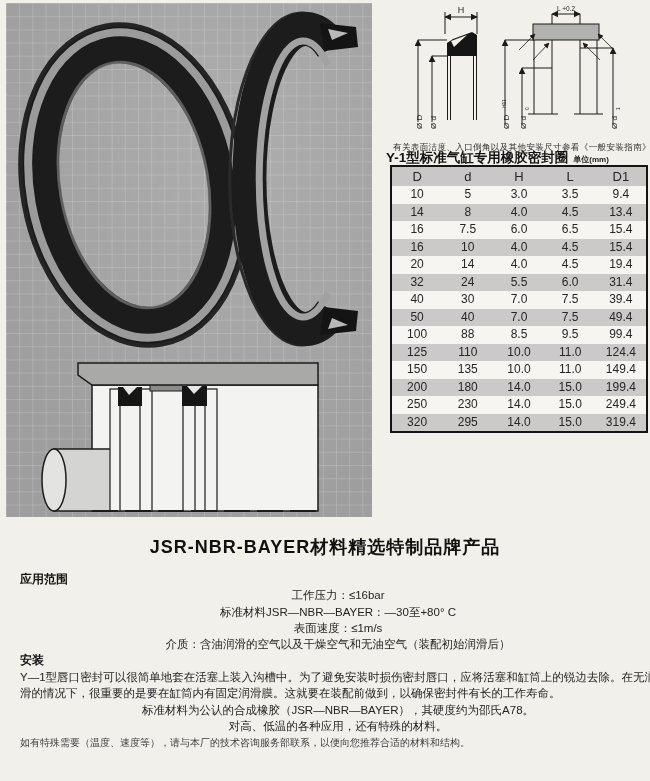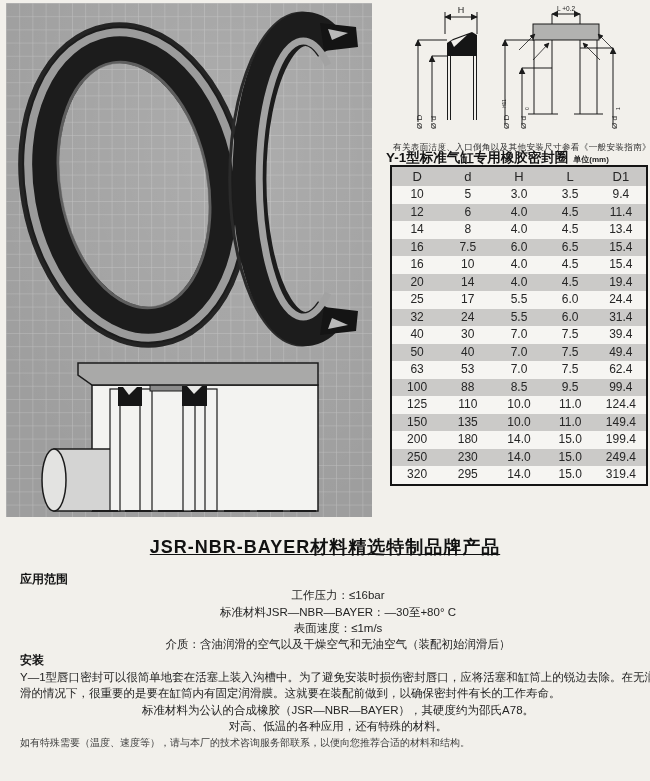--- a/index.html
+++ b/index.html
@@ -41,21 +41,21 @@
   }
   table.dim td{
     height:17.5px;padding:0;text-align:center;line-height:17.5px;
   }
   table.dim tbody tr:nth-child(odd){background:#f6f5f2;}
   table.dim tbody tr:nth-child(even){background:#cbcac8;}
 
   .brand-title{
     position:absolute;left:0;top:535px;width:650px;
     text-align:center;font-size:18px;font-weight:bold;
-    letter-spacing:1px;color:#111;text-decoration:underline;
+    letter-spacing:1px;color:#111;
   }
 
   .sections{position:absolute;left:20px;top:571px;width:636px;}
   .sec-h{font-size:12px;font-weight:bold;line-height:16.3px;color:#141414;}
   .spec-line{font-size:11.5px;line-height:16.3px;color:#242424;text-align:center;}
   .sec-body{font-size:11.5px;line-height:16.6px;color:#242424;text-align:justify;}
   .footnote{font-size:10px;line-height:12px;margin-top:2px;color:#3c3c3c;}
 </style>
 </head>
 <body>
@@ -184,27 +184,20 @@
     </thead>
     <tbody>
         <tr>
           <td>10</td>
           <td>5</td>
           <td>3.0</td>
           <td>3.5</td>
           <td>9.4</td>
         </tr>
         <tr>
-          <td>12</td>
-          <td>6</td>
-          <td>4.0</td>
-          <td>4.5</td>
-          <td>11.4</td>
-        </tr>
-        <tr>
           <td>14</td>
           <td>8</td>
           <td>4.0</td>
           <td>4.5</td>
           <td>13.4</td>
         </tr>
         <tr>
           <td>16</td>
           <td>7.5</td>
           <td>6.0</td>
@@ -219,53 +212,39 @@
           <td>15.4</td>
         </tr>
         <tr>
           <td>20</td>
           <td>14</td>
           <td>4.0</td>
           <td>4.5</td>
           <td>19.4</td>
         </tr>
         <tr>
-          <td>25</td>
-          <td>17</td>
-          <td>5.5</td>
-          <td>6.0</td>
-          <td>24.4</td>
-        </tr>
-        <tr>
           <td>32</td>
           <td>24</td>
           <td>5.5</td>
           <td>6.0</td>
           <td>31.4</td>
         </tr>
         <tr>
           <td>40</td>
           <td>30</td>
           <td>7.0</td>
           <td>7.5</td>
           <td>39.4</td>
         </tr>
         <tr>
           <td>50</td>
           <td>40</td>
           <td>7.0</td>
           <td>7.5</td>
           <td>49.4</td>
-        </tr>
-        <tr>
-          <td>63</td>
-          <td>53</td>
-          <td>7.0</td>
-          <td>7.5</td>
-          <td>62.4</td>
         </tr>
         <tr>
           <td>100</td>
           <td>88</td>
           <td>8.5</td>
           <td>9.5</td>
           <td>99.4</td>
         </tr>
         <tr>
           <td>125</td>

